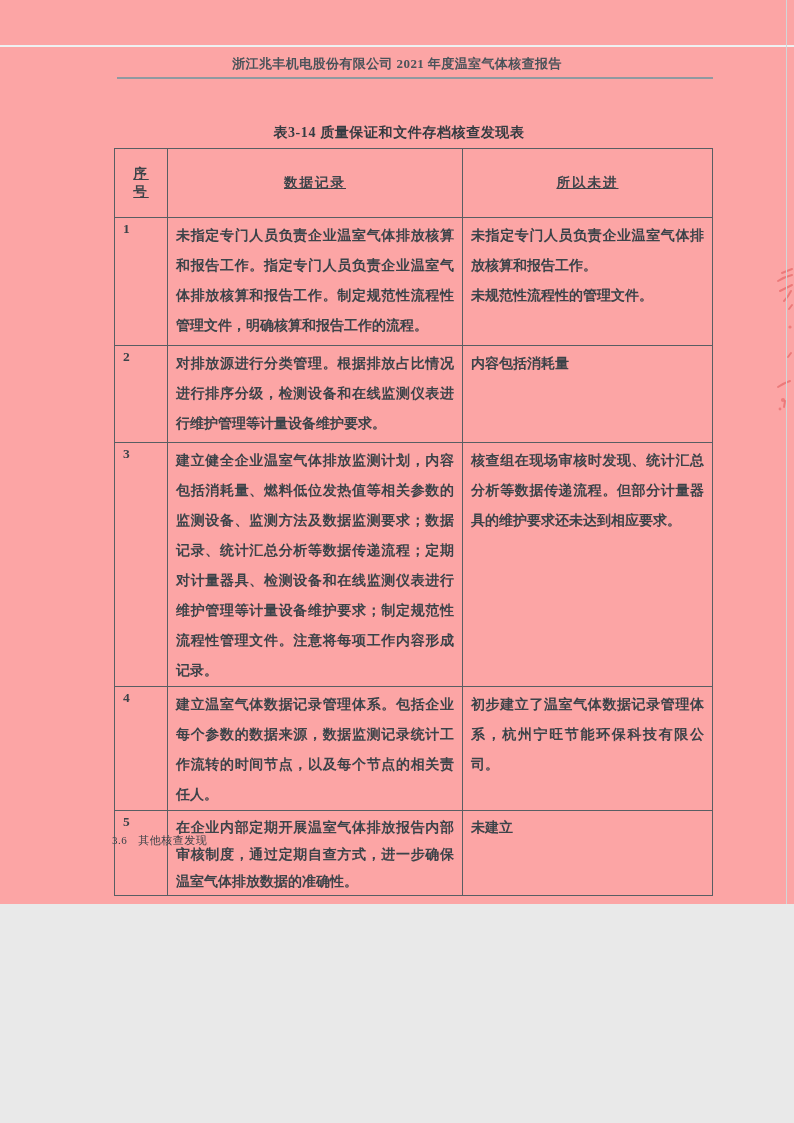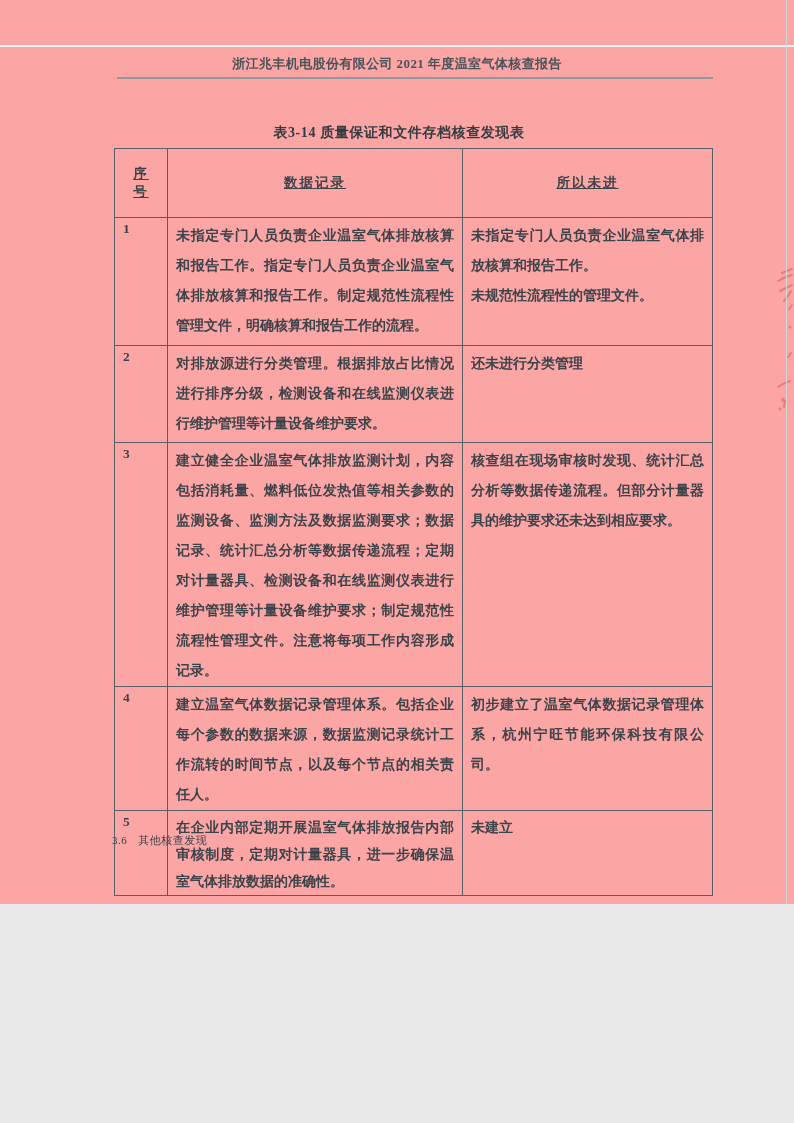--- a/index.html
+++ b/index.html
@@ -108,35 +108,35 @@
     <tbody>
       <tr class="r1">
         <td class="no">1</td>
         <td class="req">未指定专门人员负责企业温室气体排放核算和报告工作。指定专门人员负责企业温室气体排放核算和报告工作。制定规范性流程性管理文件，明确核算和报告工作的流程。</td>
         <td class="fin">未指定专门人员负责企业温室气体排放核算和报告工作。
 未规范性流程性的管理文件。</td>
       </tr>
       <tr class="r2">
         <td class="no">2</td>
         <td class="req">对排放源进行分类管理。根据排放占比情况进行排序分级，检测设备和在线监测仪表进行维护管理等计量设备维护要求。</td>
-        <td class="fin">还未进行分类管理</td>
+        <td class="fin">内容包括消耗量</td>
       </tr>
       <tr class="r3">
         <td class="no">3</td>
         <td class="req">建立健全企业温室气体排放监测计划，内容包括消耗量、燃料低位发热值等相关参数的监测设备、监测方法及数据监测要求；数据记录、统计汇总分析等数据传递流程；定期对计量器具、检测设备和在线监测仪表进行维护管理等计量设备维护要求；制定规范性流程性管理文件。注意将每项工作内容形成记录。</td>
         <td class="fin">核查组在现场审核时发现、统计汇总分析等数据传递流程。但部分计量器具的维护要求还未达到相应要求。</td>
       </tr>
       <tr class="r4">
         <td class="no">4</td>
         <td class="req">建立温室气体数据记录管理体系。包括企业每个参数的数据来源，数据监测记录统计工作流转的时间节点，以及每个节点的相关责任人。</td>
         <td class="fin">初步建立了温室气体数据记录管理体系，杭州宁旺节能环保科技有限公司。</td>
       </tr>
       <tr class="r5">
         <td class="no">5</td>
-        <td class="req">在企业内部定期开展温室气体排放报告内部审核制度，定期对计量器具，进一步确保温室气体排放数据的准确性。</td>
+        <td class="req">在企业内部定期开展温室气体排放报告内部审核制度，通过定期自查方式，进一步确保温室气体排放数据的准确性。</td>
         <td class="fin">未建立</td>
       </tr>
     </tbody>
   </table>
 
   <div class="section-heading">
     <span class="sec-num">3.6</span><span>其他核查发现</span>
   </div>
 
 

